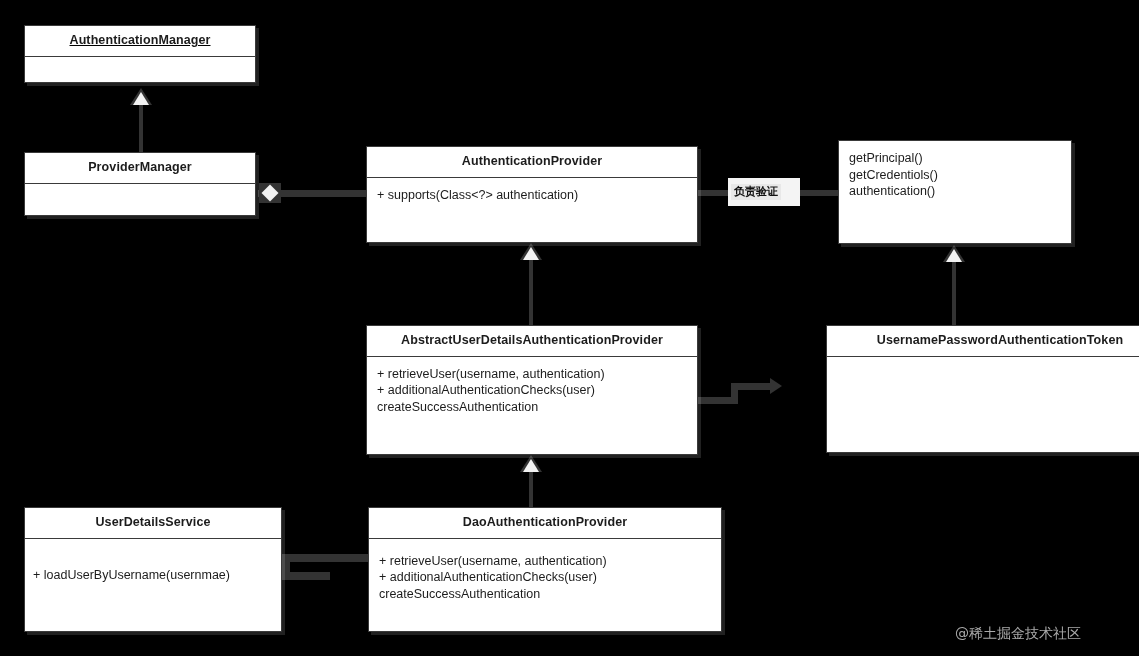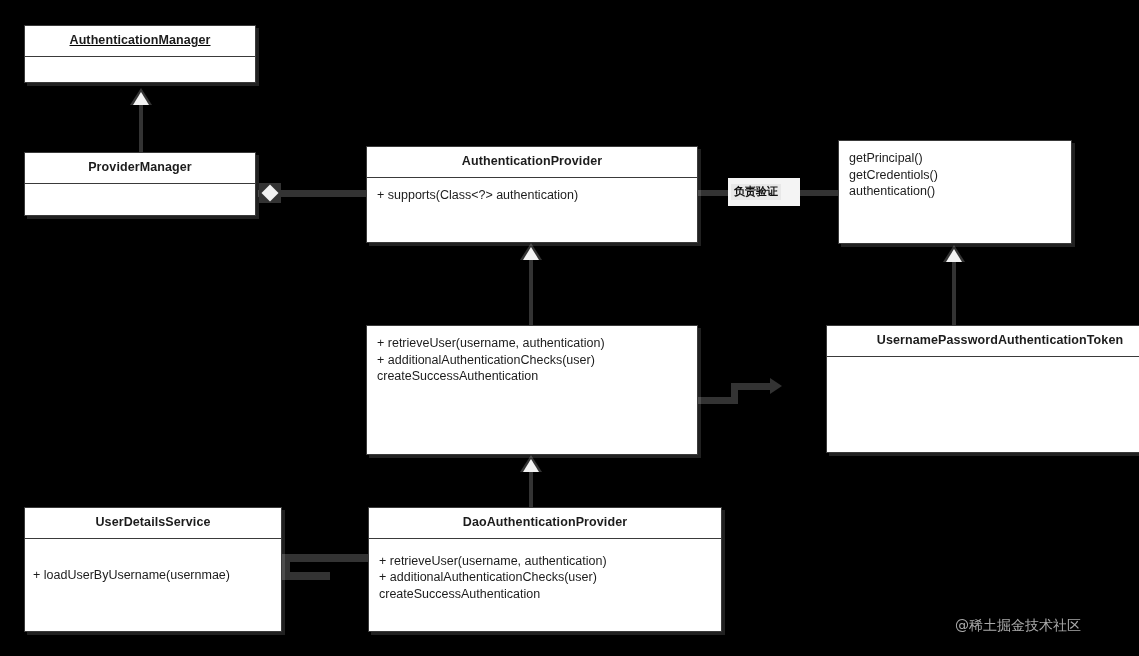--- a/index.html
+++ b/index.html
@@ -122,20 +122,21 @@
 
   
   .watermark {
     position: absolute;
     color: #cfcfcf;
     font-size: 14px;
     opacity: 0.82;
     white-space: nowrap;
     z-index: 8;
     font-family: "DejaVu Sans", "Liberation Sans", sans-serif;
+    margin-top: 8px;
   }
 </style>
 </head>
 <body>
 
 <div id="canvas">
 
   <div class="edge edge-v" style="left:139px; top:95px; height:62px;"></div>
   <div class="tri-up-halo" style="left:130px; top:88px;"></div>
   <div class="tri-up" style="left:133px; top:92px;"></div>
@@ -187,20 +188,21 @@
 
   <div class="uml-box" style="left:838px; top:140px; width:234px; height:104px;">
     <div class="uml-body">
       <div class="uml-row">getPrincipal()</div>
       <div class="uml-row">getCredentiols()</div>
       <div class="uml-row">authentication()</div>
     </div>
   </div>
 
   <div class="uml-box" style="left:366px; top:325px; width:332px; height:130px;">
+    <div class="uml-title">AbstractUserDetailsAuthenticationProvider</div>
     <div class="uml-body">
       <div class="uml-row">+ retrieveUser(username, authentication)</div>
       <div class="uml-row">+ additionalAuthenticationChecks(user)</div>
       <div class="uml-row">createSuccessAuthentication</div>
     </div>
   </div>
 
   <div class="uml-box" style="left:826px; top:325px; width:348px; height:128px;">
     <div class="uml-title">UsernamePasswordAuthenticationToken</div>
     <div class="uml-body empty"></div>

